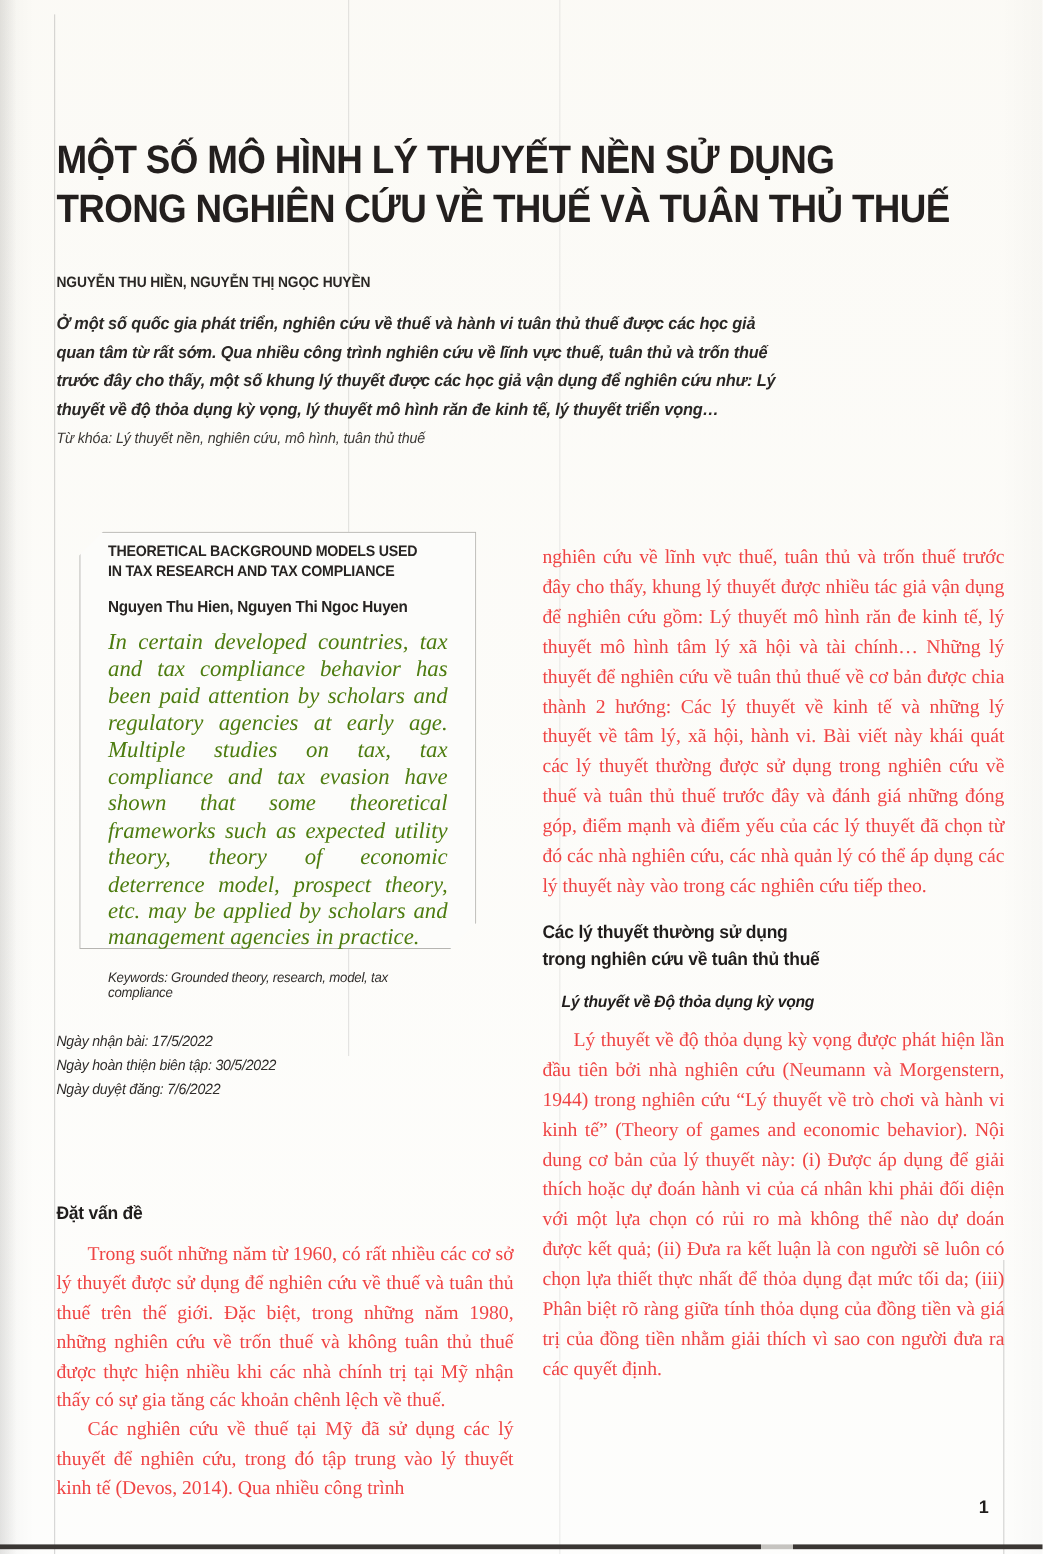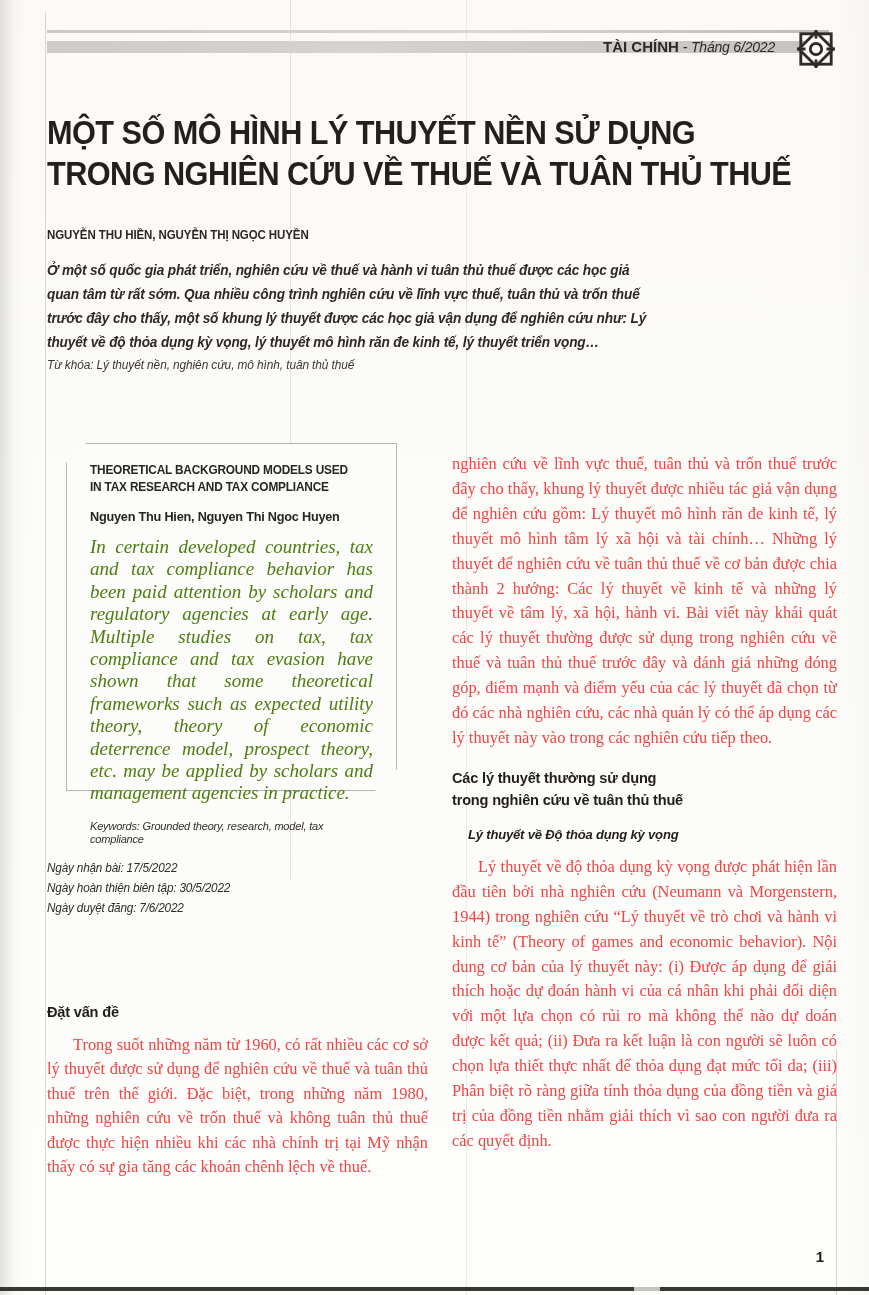--- a/index.html
+++ b/index.html
@@ -161,21 +161,21 @@
     height: 348px;
     background: #fcfcfa;
     border: 1px solid #b6b5b1;
     box-sizing: border-box;
     clip-path: polygon(20px 0, 100% 0, 100% calc(100% - 22px), calc(100% - 22px) 100%, 0 100%, 0 20px);
     box-shadow: inset 0 0 0 1px rgba(255,255,255,0.4);
   }
   .abs-box-inner {
     position: absolute;
     left: 66px;
-    top: 434px;
+    top: 423px;
     width: 331px;
     height: 252px;
     padding: 28px 24px 0 24px;
     box-sizing: border-box;
   }
   .abs-title {
     font-family: "Liberation Sans", sans-serif;
     font-weight: bold;
     font-size: 12.6px;
     line-height: 17px;
@@ -308,34 +308,20 @@
 
 <div class="page">
 
   <div class="scan-tint"></div>
   <div class="edge-left"></div>
   <div class="fold f1"></div>
   <div class="fold f2"></div>
   <div class="fold f3"></div>
   <div class="fold f4"></div>
 
-  <div class="header">
-    <div class="rule-thin"></div>
-    <div class="rule-thick"></div>
-    <div class="header-text">
-      <span class="ttl">TÀI CHÍNH</span>
-      <span class="dt">- Tháng 6/2022</span>
-    </div>
-    <svg class="header-logo" viewBox="0 0 40 40">
-      <rect x="4" y="4" width="32" height="32" fill="none" stroke="#2e2b29" stroke-width="3"></rect>
-      <path d="M20 2 L38 20 L20 38 L2 20 Z" fill="#fdfdfb" stroke="#2e2b29" stroke-width="3"></path>
-      <circle cx="20" cy="20" r="6" fill="none" stroke="#2e2b29" stroke-width="3"></circle>
-      <path d="M20 0 L20 9 M20 31 L20 40 M0 20 L9 20 M31 20 L40 20" stroke="#2e2b29" stroke-width="3"></path>
-    </svg>
-  </div>
 
   <div class="title">
     <span class="title-line">MỘT SỐ MÔ HÌNH LÝ THUYẾT NỀN SỬ DỤNG</span>
     <span class="title-line">TRONG NGHIÊN CỨU VỀ THUẾ VÀ TUÂN THỦ THUẾ</span>
   </div>
 
   <div class="byline">NGUYỄN THU HIỀN, NGUYỄN THỊ NGỌC HUYỀN</div>
 
   <div class="abstract-vi">Ở một số quốc gia phát triển, nghiên cứu về thuế và hành vi tuân thủ thuế được các học giả quan tâm từ rất sớm. Qua nhiều công trình nghiên cứu về lĩnh vực thuế, tuân thủ và trốn thuế trước đây cho thấy, một số khung lý thuyết được các học giả vận dụng để nghiên cứu như: Lý thuyết về độ thỏa dụng kỳ vọng, lý thuyết mô hình răn đe kinh tế, lý thuyết triển vọng…</div>
   <div class="keywords-vi">Từ khóa: Lý thuyết nền, nghiên cứu, mô hình, tuân thủ thuế</div>
@@ -350,20 +336,21 @@
 
   <div class="dates">
     <div>Ngày nhận bài: 17/5/2022</div>
     <div>Ngày hoàn thiện biên tập: 30/5/2022</div>
     <div>Ngày duyệt đăng: 7/6/2022</div>
   </div>
 
   <div class="col-left">
     <div class="h2">Đặt vấn đề</div>
     <p class="body">Trong suốt những năm từ 1960, có rất nhiều các cơ sở lý thuyết được sử dụng để nghiên cứu về thuế và tuân thủ thuế trên thế giới. Đặc biệt, trong những năm 1980, những nghiên cứu về trốn thuế và không tuân thủ thuế được thực hiện nhiều khi các nhà chính trị tại Mỹ nhận thấy có sự gia tăng các khoản chênh lệch về thuế.</p>
+    <p class="body">Các nghiên cứu về thuế tại Mỹ đã sử dụng các lý thuyết để nghiên cứu, trong đó tập trung vào lý thuyết kinh tế (Devos, 2014). Qua nhiều công trình</p>
   </div>
 
   <div class="col-right">
     <p class="body first">nghiên cứu về lĩnh vực thuế, tuân thủ và trốn thuế trước đây cho thấy, khung lý thuyết được nhiều tác giả vận dụng để nghiên cứu gồm: Lý thuyết mô hình răn đe kinh tế, lý thuyết mô hình tâm lý xã hội và tài chính… Những lý thuyết để nghiên cứu về tuân thủ thuế về cơ bản được chia thành 2 hướng: Các lý thuyết về kinh tế và những lý thuyết về tâm lý, xã hội, hành vi. Bài viết này khái quát các lý thuyết thường được sử dụng trong nghiên cứu về thuế và tuân thủ thuế trước đây và đánh giá những đóng góp, điểm mạnh và điểm yếu của các lý thuyết đã chọn từ đó các nhà nghiên cứu, các nhà quản lý có thể áp dụng các lý thuyết này vào trong các nghiên cứu tiếp theo.</p>
     <div class="h2" style="margin-top:16px;">
       <span style="display:block;">Các lý thuyết thường sử dụng</span>
       <span style="display:block;">trong nghiên cứu về tuân thủ thuế</span>
     </div>
     <div class="h3">Lý thuyết về Độ thỏa dụng kỳ vọng</div>
     <p class="body">Lý thuyết về độ thỏa dụng kỳ vọng được phát hiện lần đầu tiên bởi nhà nghiên cứu (Neumann và Morgenstern, 1944) trong nghiên cứu “Lý thuyết về trò chơi và hành vi kinh tế” (Theory of games and economic behavior). Nội dung cơ bản của lý thuyết này: (i) Được áp dụng để giải thích hoặc dự đoán hành vi của cá nhân khi phải đối diện với một lựa chọn có rủi ro mà không thể nào dự doán được kết quả; (ii) Đưa ra kết luận là con người sẽ luôn có chọn lựa thiết thực nhất để thỏa dụng đạt mức tối da; (iii) Phân biệt rõ ràng giữa tính thỏa dụng của đồng tiền và giá trị của đồng tiền nhằm giải thích vì sao con người đưa ra các quyết định.</p>

